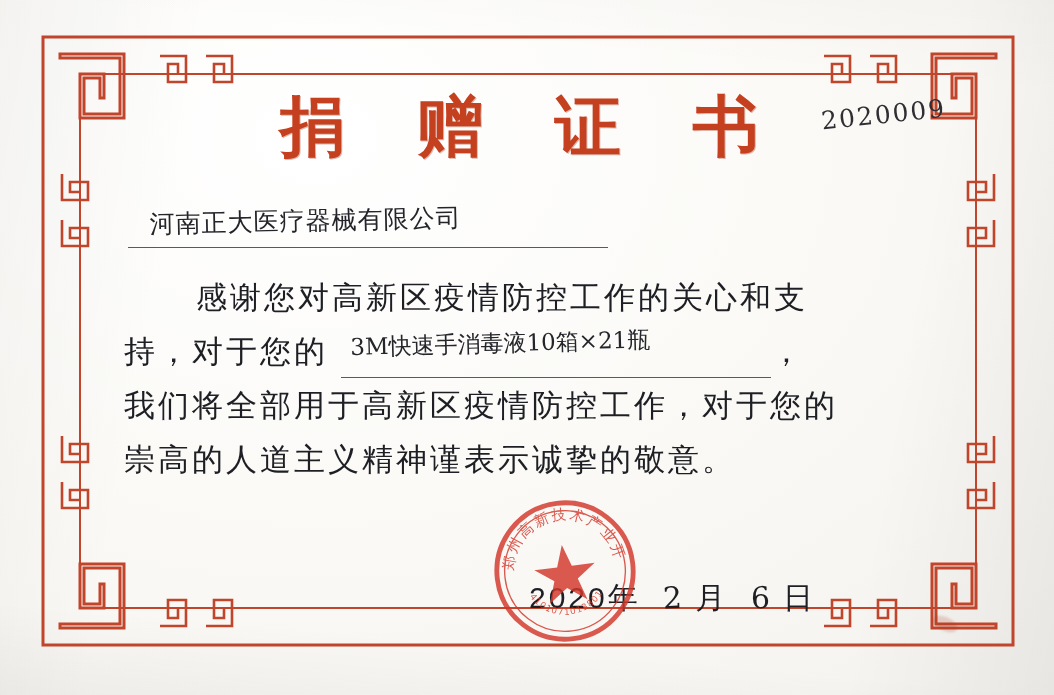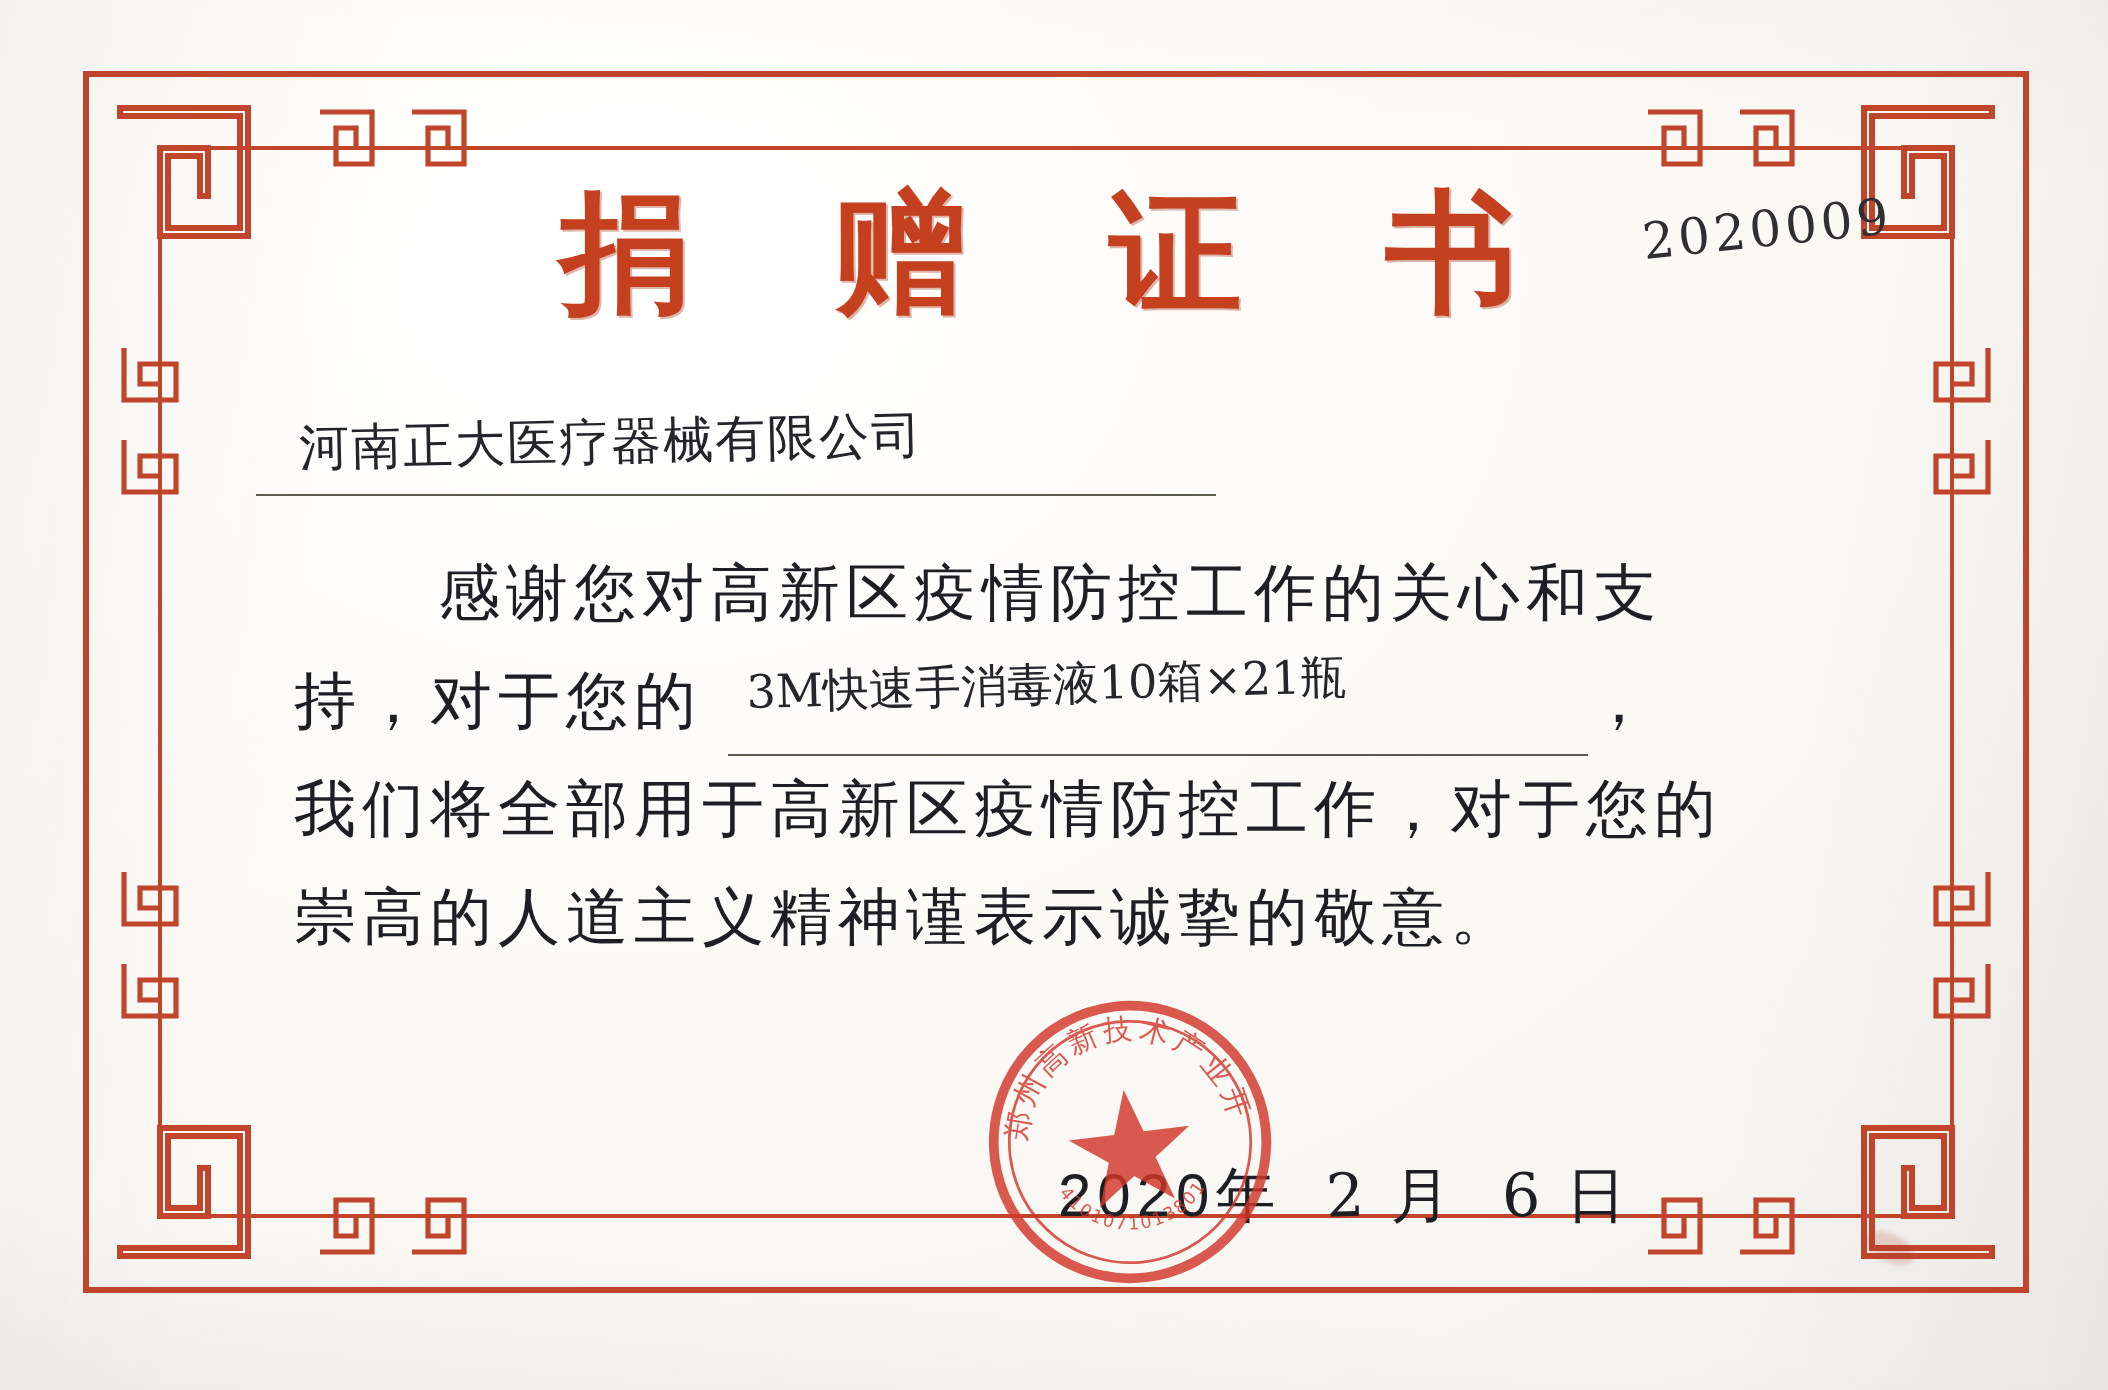--- a/index.html
+++ b/index.html
@@ -104,21 +104,20 @@
     top: 270px;
     width: 800px;
     font-family: "DejaVu Serif", serif;
     font-size: 31px;
     color: #1e1f24;
     line-height: 54px;
     letter-spacing: 3px;
   }
   .body-line {
     white-space: nowrap;
-    margin-left: 23px;
   }
   .indent {
     display: inline-block;
     width: 72px;
   }
   .fill-slot {
     position: relative;
     display: inline-block;
     min-width: 430px;
     border-bottom: 1.6px solid #5a5c52;

